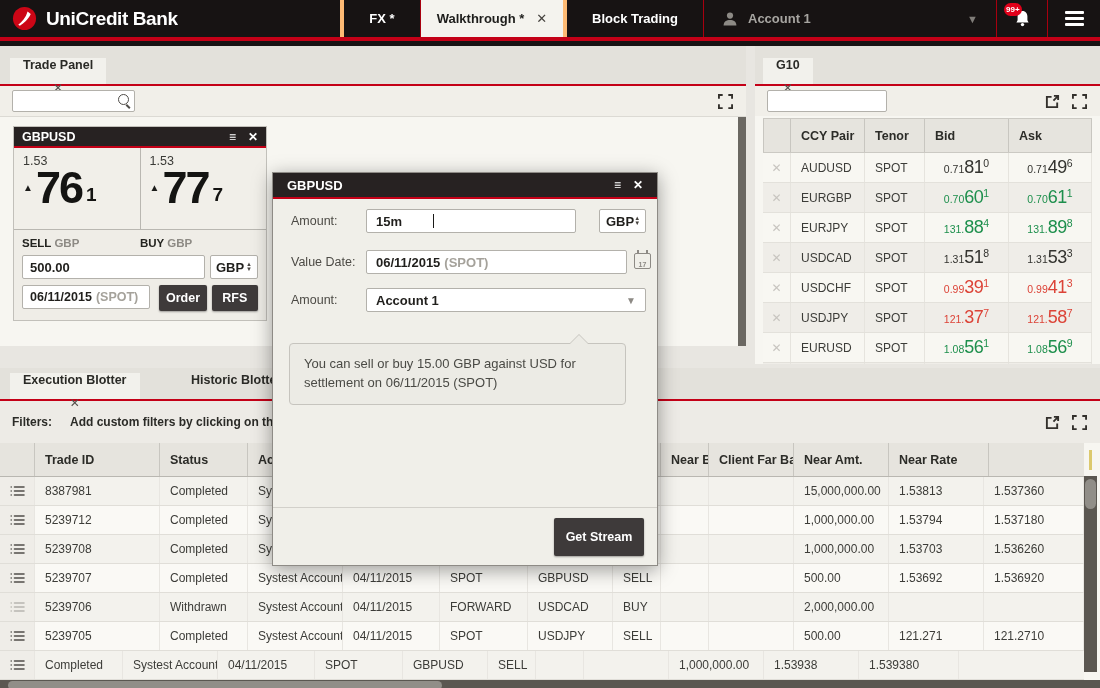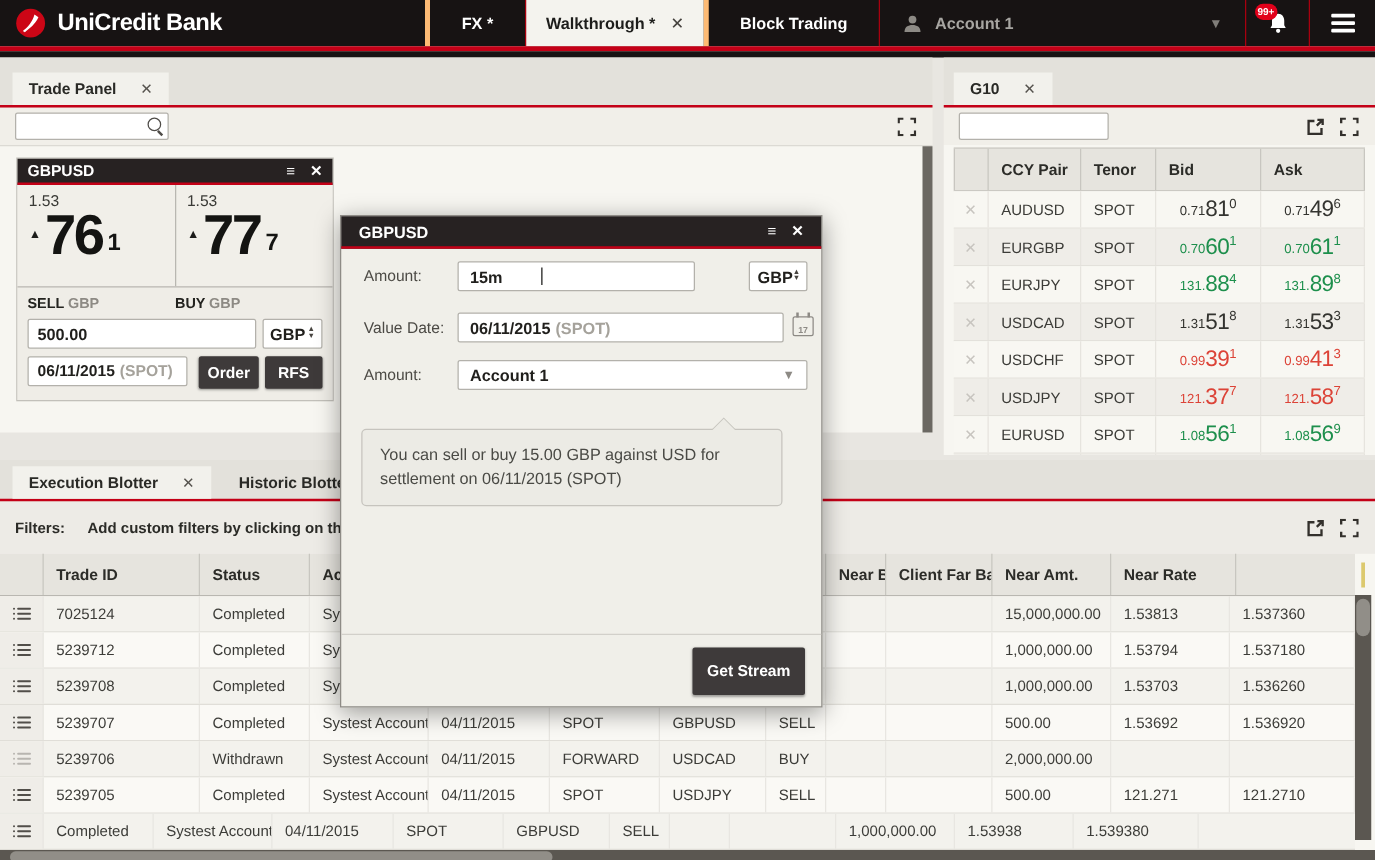--- a/index.html
+++ b/index.html
@@ -19,22 +19,22 @@
   .tb-tab-block{width:136px;}
   .tb-account{flex:1;display:flex;align-items:center;gap:10px;padding:0 18px;border-left:1px solid #a8000f;color:#a7a5a1;font-size:13px;font-weight:bold;}
   .tb-caret{margin-left:auto;color:#807d79;font-size:11px;}
   .tb-bell{width:50px;border-left:1px solid #a8000f;display:flex;align-items:center;justify-content:center;position:relative;}
   .badge{position:absolute;top:3px;left:7px;min-width:11px;height:11px;padding:1px 2px;background:#e2001a;border-radius:8px;color:#fff;font-size:8px;font-weight:bold;display:flex;align-items:center;justify-content:center;}
   .tb-menu{width:52px;border-left:1px solid #a8000f;display:flex;flex-direction:column;align-items:center;justify-content:center;gap:3px;}
   .tb-menu span{width:19px;height:3px;background:#fff;border-radius:1px;}
 
   
   .tabstrip{position:relative;background:#e3e1db;border-bottom:2px solid #c40017;}
-  .ptab{position:absolute;bottom:0;height:26px;display:flex;align-items:center;gap:19px;padding:0 13px;
-    background:#f2f1ec;font-weight:bold;font-size:12.5px;color:#2a2a26;}
+  .ptab{position:absolute;bottom:0;height:26px;display:flex;align-items:center;gap:9px;padding:0 13px;
+    background:#f2f1ec;font-weight:bold;font-size:12.5px;color:#2a2a26;flex-direction:column;}
   .ptab.inactive{background:transparent;}
   .ptab .tab-x{font-weight:normal;color:#55524d;font-size:12px;}
   .toolbar{display:flex;align-items:center;padding:0 12px;background:#f1efe9;}
   .searchbox{position:relative;background:#fff;border:1px solid #b3b1ab;border-radius:2px;height:20px;}
   .searchbox input{border:none;outline:none;background:transparent;width:100%;height:100%;font-size:12px;padding:0 22px 0 6px;box-sizing:border-box;}
   .mag{position:absolute;right:5px;top:3px;width:9px;height:9px;border:1.6px solid #4f4c48;border-radius:50%;}
   .mag::after{content:"";position:absolute;left:8px;top:9px;width:5px;height:1.8px;background:#4f4c48;transform:rotate(45deg);transform-origin:0 0;}
   .icnbtn{width:17px;height:17px;display:flex;align-items:center;justify-content:center;}
   .tool-icons{margin-left:auto;display:flex;gap:10px;align-items:center;}
 
@@ -451,21 +451,21 @@
       <div>
           <div class="bl-row">
             <div class="bl-cell bl-icon" style="width:35px">
               <svg width="15" height="12" viewBox="0 0 15 12">
                 <g fill="none" stroke="#514e49" stroke-width="1.6" stroke-linecap="round">
                   <path d="M1.2 2h.01M1.2 6h.01M1.2 10h.01"></path>
                   <path d="M4.5 2H14M4.5 6H14M4.5 10H14"></path>
                 </g>
               </svg>
             </div>
-            <div class="bl-cell" style="width:125px">7025124</div>
+            <div class="bl-cell" style="width:125px">8387981</div>
             <div class="bl-cell" style="width:88px">Completed</div>
             <div class="bl-cell" style="width:95px">Systest Account</div>
             <div class="bl-cell" style="width:97px"></div>
             <div class="bl-cell" style="width:88px"></div>
             <div class="bl-cell" style="width:85px"></div>
             <div class="bl-cell" style="width:48px"></div>
             <div class="bl-cell" style="width:48px"></div>
             <div class="bl-cell" style="width:85px"></div>
             <div class="bl-cell" style="width:95px">15,000,000.00</div>
             <div class="bl-cell" style="width:95px">1.53813</div>
@@ -617,21 +617,21 @@
     <div class="modal-header">
       <span>GBPUSD</span>
       <span class="tile-icons">
         <span>≡</span>
         <span>✕</span>
       </span>
     </div>
 
     <div class="modal-field" style="top:36px;height:24px;">
       <span class="m-label">Amount:</span>
-      <div class="m-inp" style="left:93px;width:190px;gap:30px;">
+      <div class="m-inp" style="left:93px;width:210px;gap:30px;">
         <span>15m</span>
           <span class="caret-bar"></span>
       </div>
       <div class="m-inp" style="left:326px;width:47px;justify-content:space-between;padding:0 6px;">
         <span>GBP</span>
         <span class="spinner">
             <span>▲</span>
             <span>▼</span>
           </span>
       </div>

